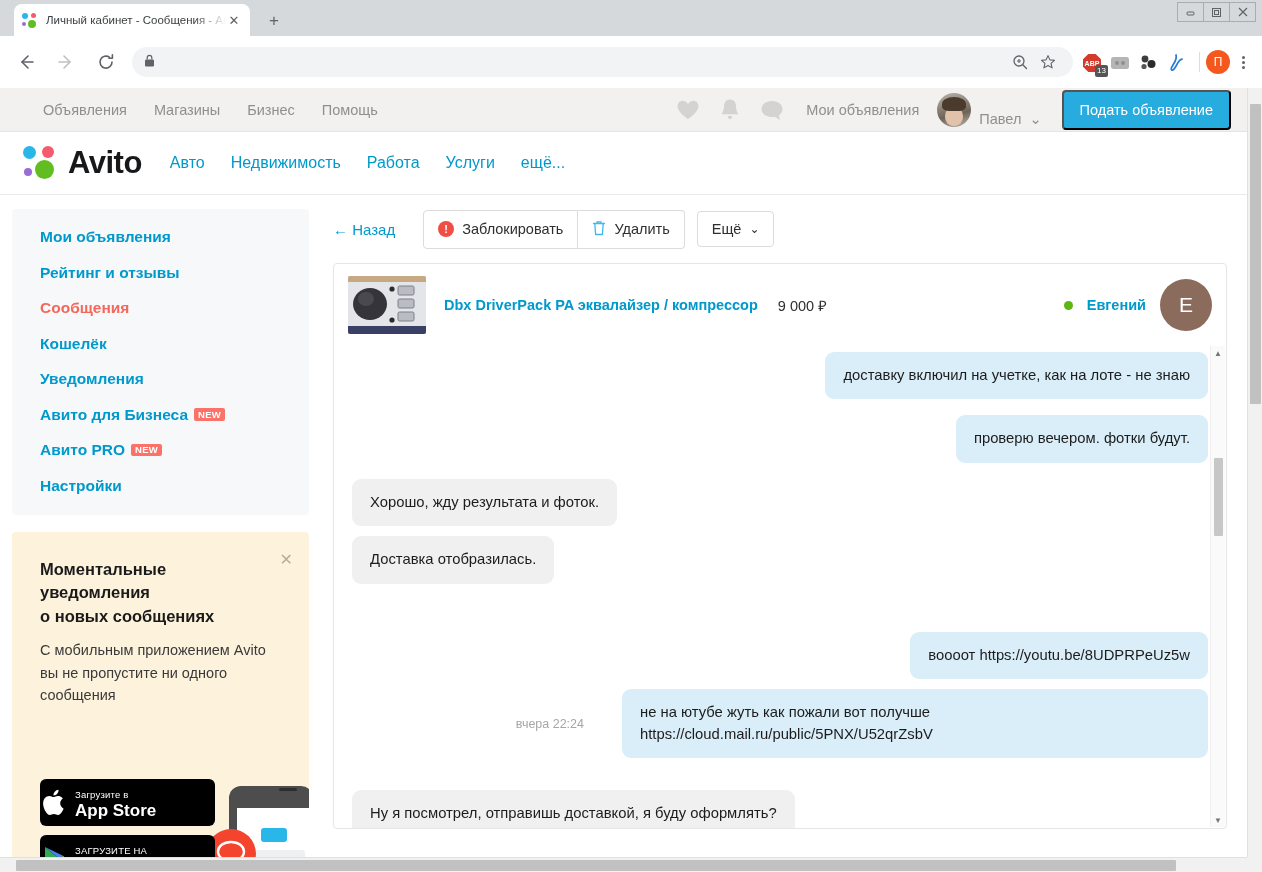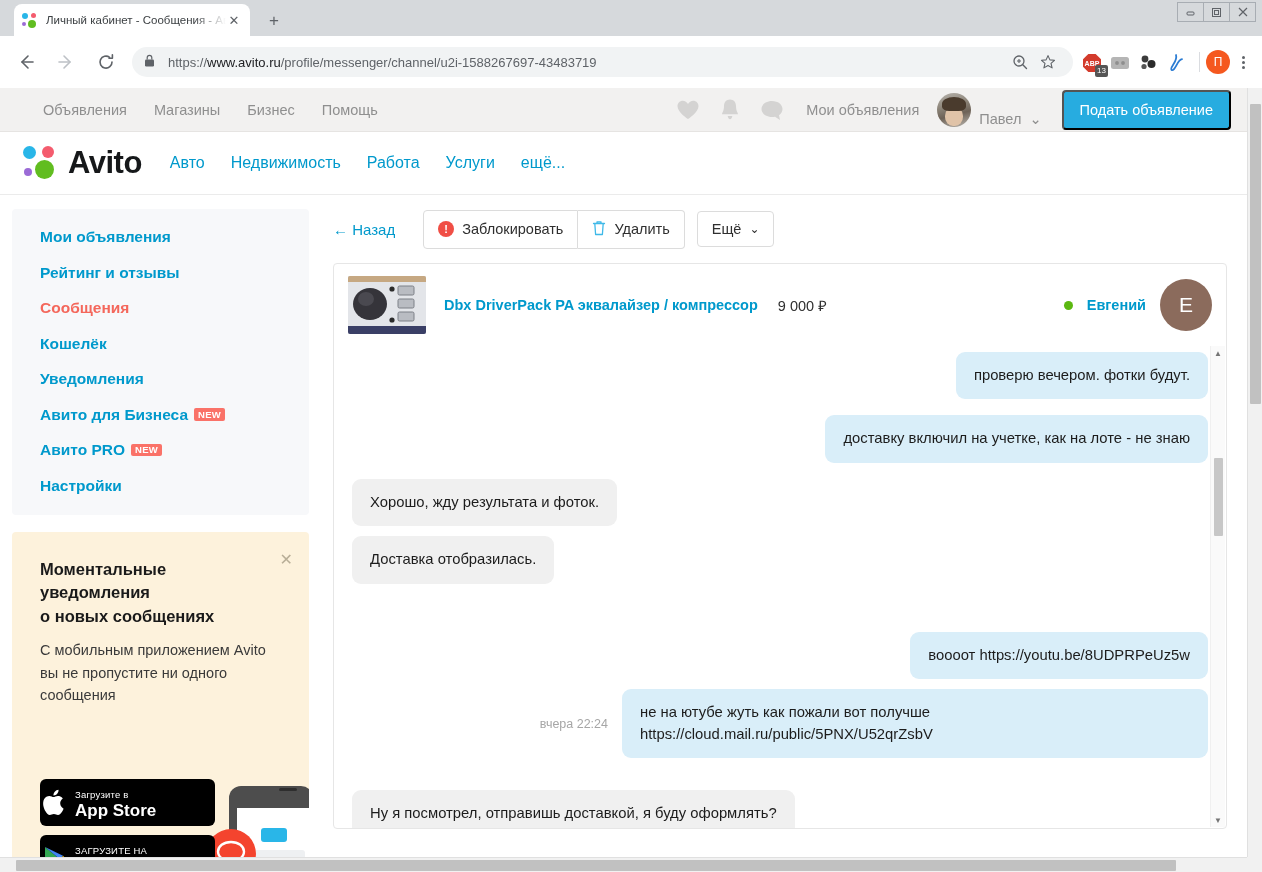--- a/index.html
+++ b/index.html
@@ -291,21 +291,20 @@
         </svg>
     </div>
 
     <div class="omnibox">
       <span class="lock">
         <svg width="11" height="13" viewBox="0 0 11 13">
             <rect x="1" y="5.5" width="9" height="7" rx="1.2" fill="#5f6368"></rect>
             <path d="M3.2 5.5 V3.6 a2.3 2.3 0 0 1 4.6 0 V5.5" stroke="#5f6368" stroke-width="1.2" fill="none"></path>
           </svg>
       </span>
-      <span class="url"><span class="scheme">https://</span><span>www.avito.ru</span><span class="path">/profile/messenger/channel/u2i-1588267697-43483719</span></span>
       <span class="omni-right">
         <span class="omni-ico">
           <svg width="16" height="16" viewBox="0 0 16 16">
               <circle cx="7" cy="7" r="5" stroke="#5f6368" stroke-width="1.3" fill="none"></circle>
               <path d="M10.8 10.8 L14.5 14.5" stroke="#5f6368" stroke-width="1.4" stroke-linecap="round"></path>
               <path d="M5 7 H9 M7 5 V9" stroke="#5f6368" stroke-width="1.1"></path>
             </svg>
         </span>
         <span class="omni-ico">
           <svg width="16" height="16" viewBox="0 0 16 16">
@@ -510,35 +509,35 @@
               <span class="item-price">9 000 ₽</span>
               <span class="item-user">
                 <span class="online-dot"></span>
                 <a class="item-username">Евгений</a>
                 <span class="item-avatar">Е</span>
               </span>
             </div>
 
             <div class="msgs">
               <div class="msg-row out">
+                <div class="bubble out">доставку включил на учетке, как на лоте - не знаю</div>
+              </div>
+              <div class="msg-row out">
                 <div class="bubble out">проверю вечером. фотки будут.</div>
-              </div>
-              <div class="msg-row out">
-                <div class="bubble out">доставку включил на учетке, как на лоте - не знаю</div>
               </div>
               <div class="msg-row in" style="margin-bottom:10px;">
                 <div class="bubble in">Хорошо, жду результата и фоток.</div>
               </div>
               <div class="msg-row in" style="margin-bottom:48px;">
                 <div class="bubble in">Доставка отобразилась.</div>
               </div>
               <div class="msg-row out" style="margin-bottom:10px;">
                 <div class="bubble out">воооот https://youtu.be/8UDPRPeUz5w</div>
               </div>
-              <div class="msg-row out" style="margin-bottom:32px;">
+              <div class="msg-row out" style="margin-bottom:32px;gap:24px;">
                 <span class="msg-time">вчера 22:24</span>
                 <div class="bubble out" style="max-width:586px;">не на ютубе жуть как пожали вот получше https://cloud.mail.ru/public/5PNX/U52qrZsbV</div>
               </div>
               <div class="msg-row in" style="margin-bottom:42px;">
                 <div class="bubble in">Ну я посмотрел, отправишь доставкой, я буду оформлять?</div>
               </div>
 
             </div>
 
             <div class="inner-sb">

